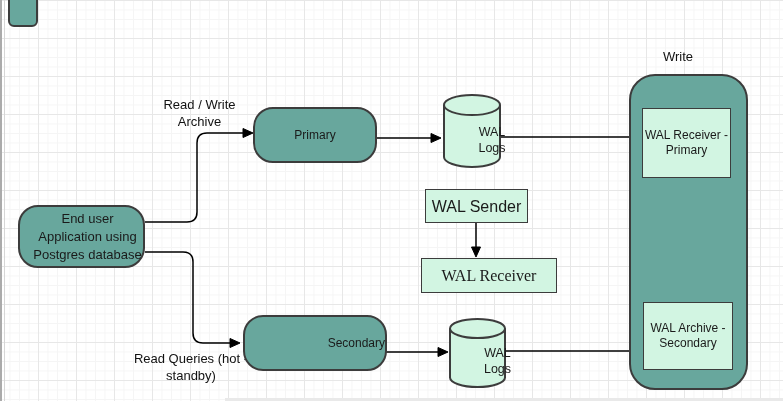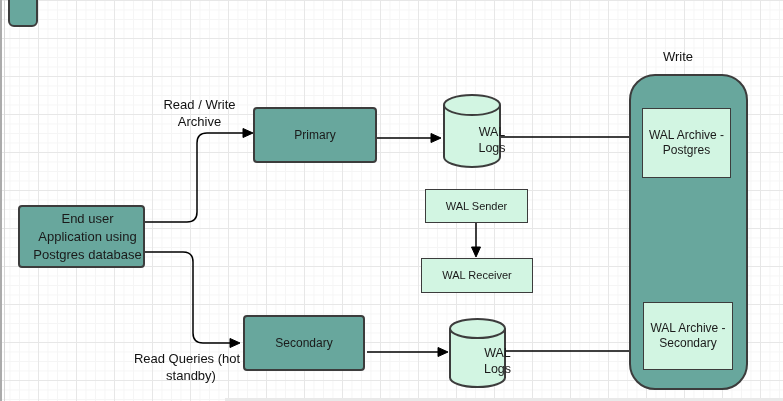--- a/index.html
+++ b/index.html
@@ -15,26 +15,26 @@
     font-family:"Liberation Sans","DejaVu Sans",sans-serif;
     color:var(--ink);
   }
   .edge-left-a{position:absolute;left:0;top:0;width:2px;height:401px;background:#ababab;}
   .edge-left-b{position:absolute;left:4px;top:0;width:1px;height:401px;background:#d6d6d6;}
   .edge-bottom{position:absolute;left:225px;top:398px;width:558px;height:3px;background:#e9e9e9;}
   .node{
     position:absolute;box-sizing:border-box;display:flex;align-items:center;justify-content:center;
     text-align:center;border:2px solid var(--stroke);
   }
-  .teal{background:var(--teal);border-radius:4px;}
+  .teal{background:var(--teal);border-radius:20px;}
   .mint{background:var(--mint);border-radius:0;border-width:1.5px;}
   .disk-container{background:var(--teal);border-radius:26px;}
   .lbl{font-size:12px;line-height:15px;color:var(--ink);}
   .lbl-sm{font-size:13px;line-height:18px;padding-left:12px;}
-  .lbl-md{font-size:11px;}
+  .lbl-md{font-size:16px;}
   .float-label{
     position:absolute;text-align:center;font-size:13px;line-height:17px;color:#111;
   }
   .cyl{position:absolute;}
   .cyl svg{display:block;}
   .mint-shape{fill:var(--mint);stroke:var(--stroke);stroke-width:2;}
   .cyl-lbl{
     position:absolute;left:0;right:0;top:20px;bottom:2px;
     display:flex;align-items:center;justify-content:center;text-align:center;
     font-size:12.5px;line-height:16px;color:var(--ink);padding-left:40px;
@@ -88,40 +88,40 @@
       <polygon points="642,351 632,346.5 632,355.5"></polygon>
     </g>
   </svg>
 
   <div class="float-label" style="left:152px;top:96px;width:95px;">Read / Write Archive</div>
   <div class="float-label" style="left:115px;top:350px;width:152px;">Read Queries (hot - standby)</div>
   <div class="float-label" style="left:648px;top:48px;width:60px;">Write</div>
 
   <div class="node disk-container" style="left:629px;top:74px;width:119px;height:316px;"></div>
   <div class="node mint" style="left:642px;top:108px;width:89px;height:70px;">
-    <span class="lbl">WAL Archive - Postgres</span>
+    <span class="lbl">WAL Receiver - Primary</span>
   </div>
   <div class="node mint" style="left:643px;top:302px;width:90px;height:68px;align-items:center;">
     <span class="lbl">WAL Archive - Secondary</span>
   </div>
 
   <div class="node teal" style="left:18px;top:205px;width:127px;height:63px;">
     <span class="lbl lbl-sm">End user Application using Postgres database</span>
   </div>
   <div class="node teal" style="left:253px;top:107px;width:124px;height:56px;">
     <span class="lbl">Primary</span>
   </div>
-  <div class="node teal" style="left:243px;top:315px;width:122px;height:56px;">
+  <div class="node teal" style="left:243px;top:315px;width:144px;height:56px;justify-content:flex-end;">
     <span class="lbl">Secondary</span>
   </div>
 
   <div class="node mint" style="left:425px;top:189px;width:103px;height:34px;">
     <span class="lbl lbl-md">WAL Sender</span>
   </div>
-  <div class="node mint" style="left:421px;top:258px;width:112px;height:35px;">
+  <div class="node mint" style="left:421px;top:258px;width:136px;height:35px;font-family:Liberation Serif, serif;">
     <span class="lbl lbl-md">WAL Receiver</span>
   </div>
 
   <div class="cyl" style="left:443px;top:94px;width:58px;height:74px;">
     <svg width="58" height="74" viewBox="0 0 58 74">
       <path class="mint-shape" d="M1,11 V63 C1,68.5 13.5,73 29,73 C44.5,73 57,68.5 57,63 V11"></path>
       <ellipse class="mint-shape" cx="29" cy="11" rx="28" ry="10"></ellipse>
     </svg>
     <div class="cyl-lbl">
         <span>WAL Logs</span>

